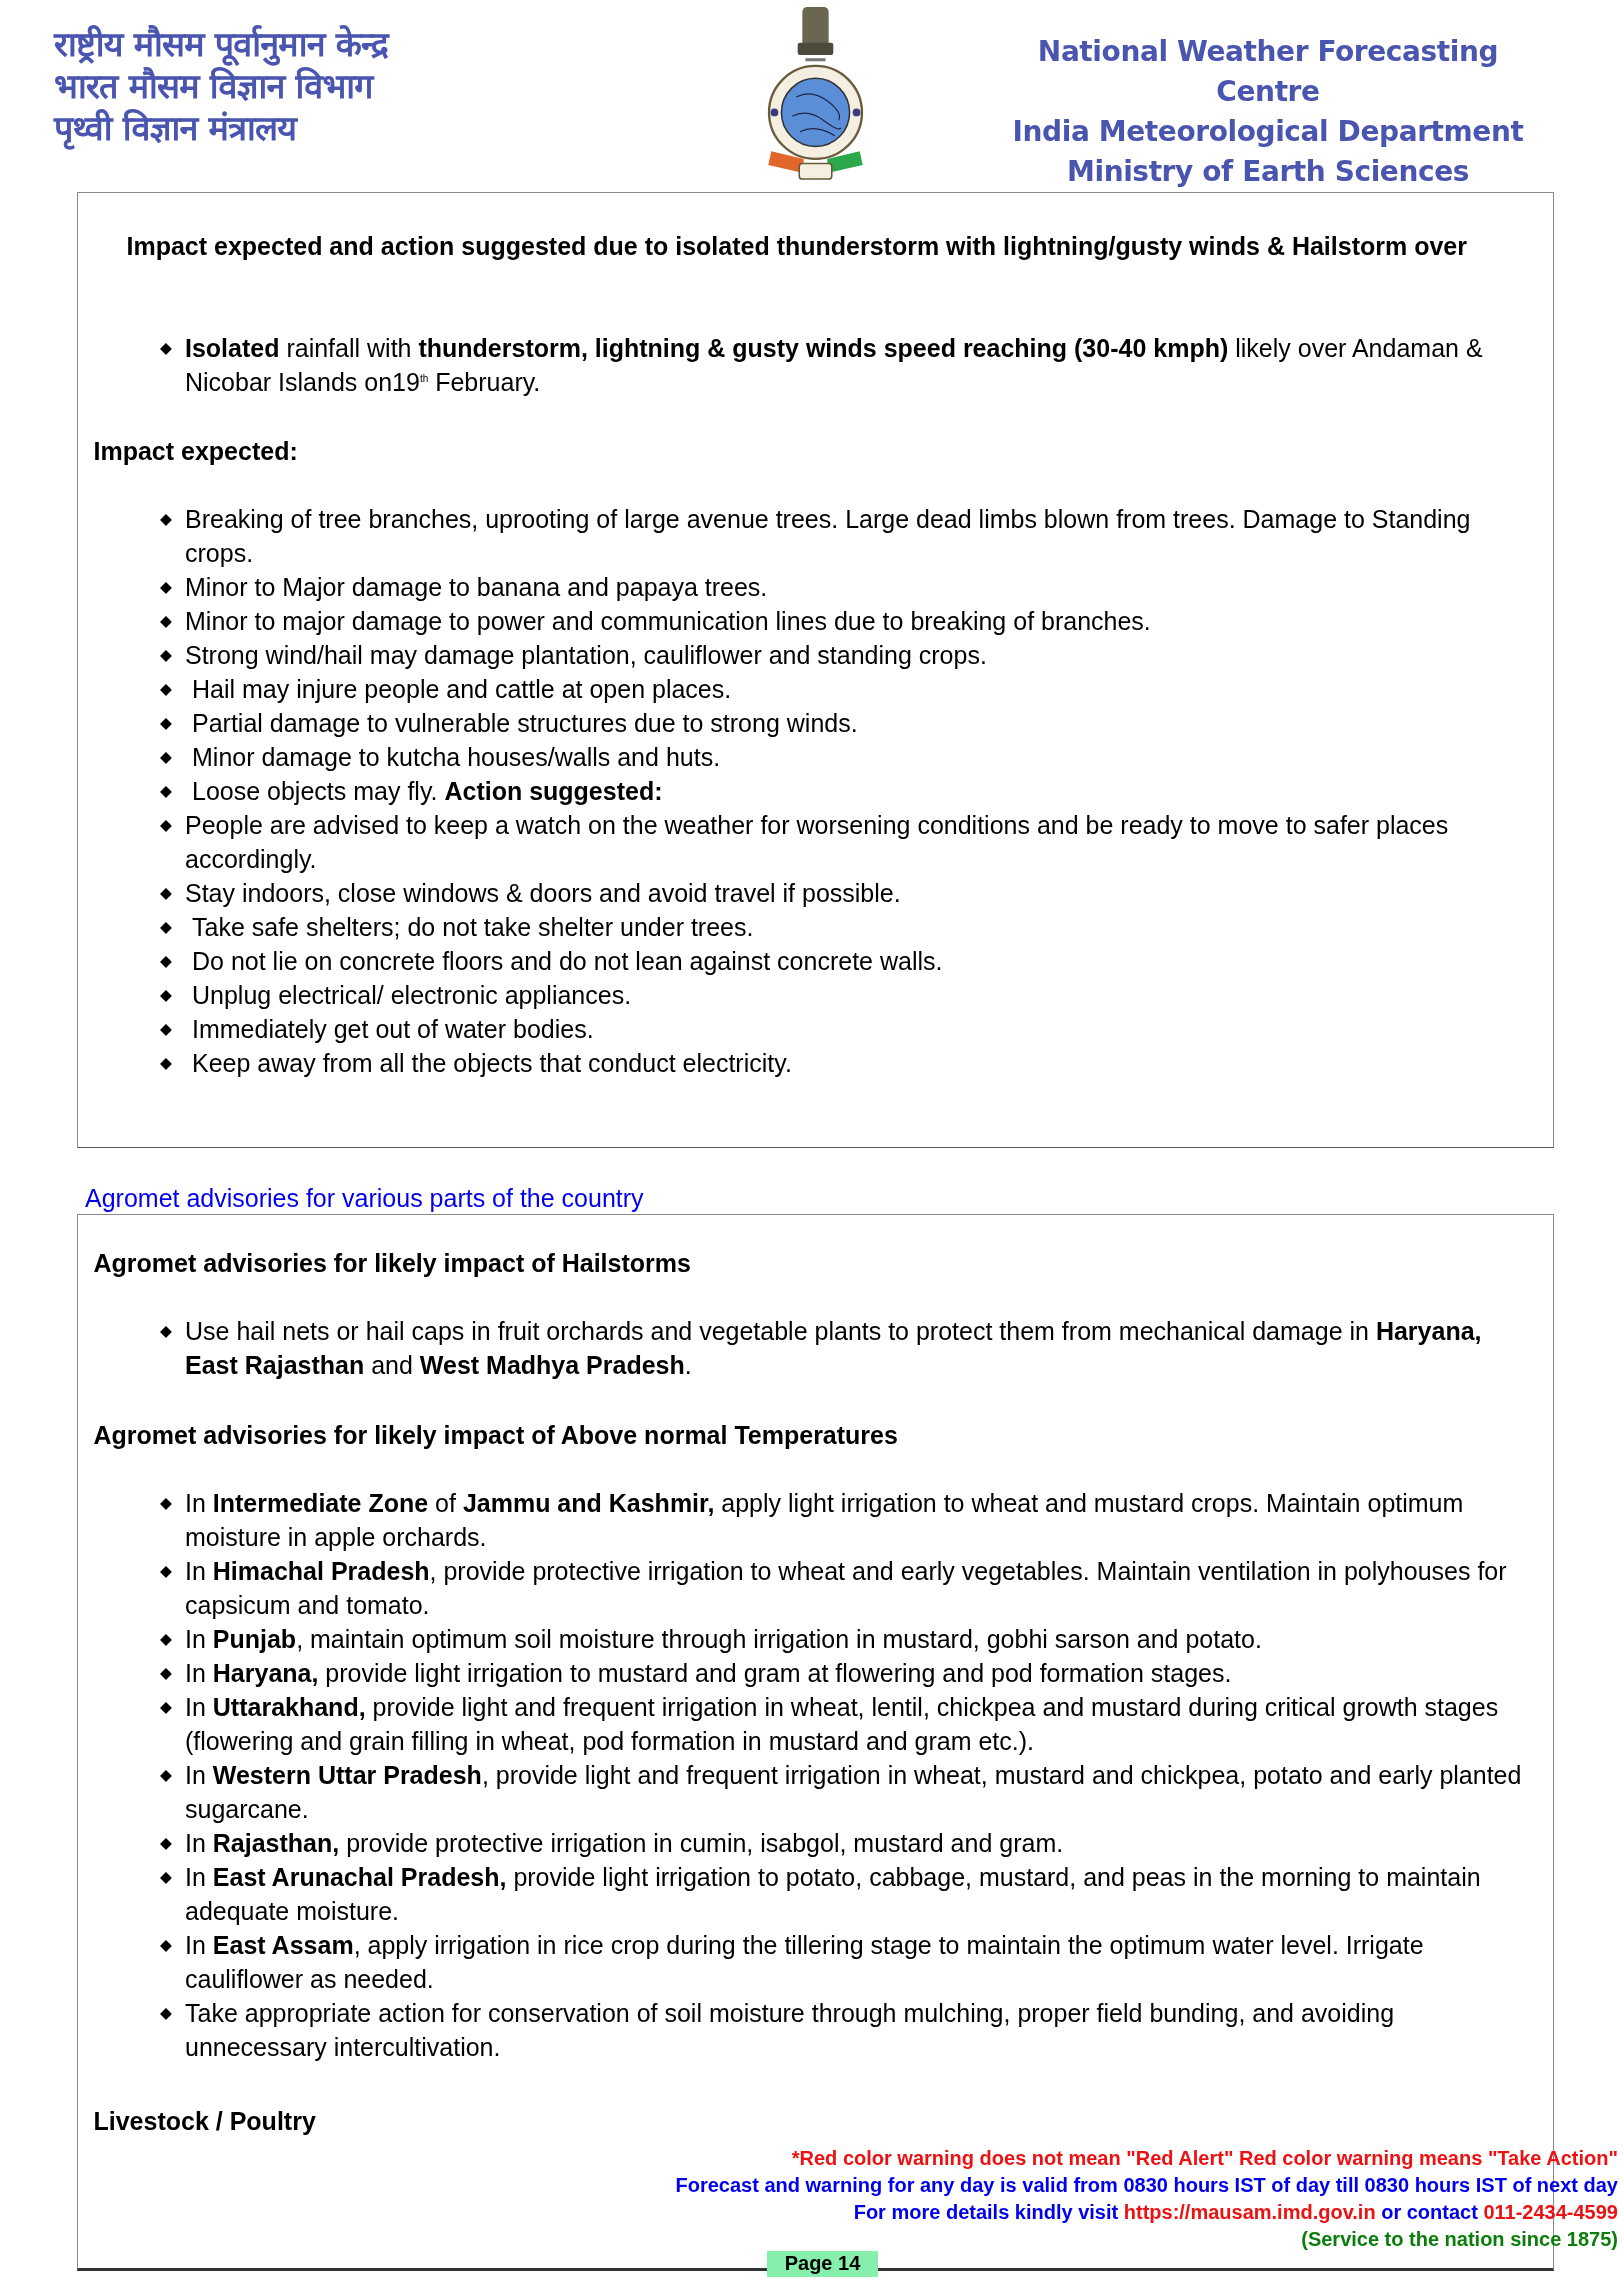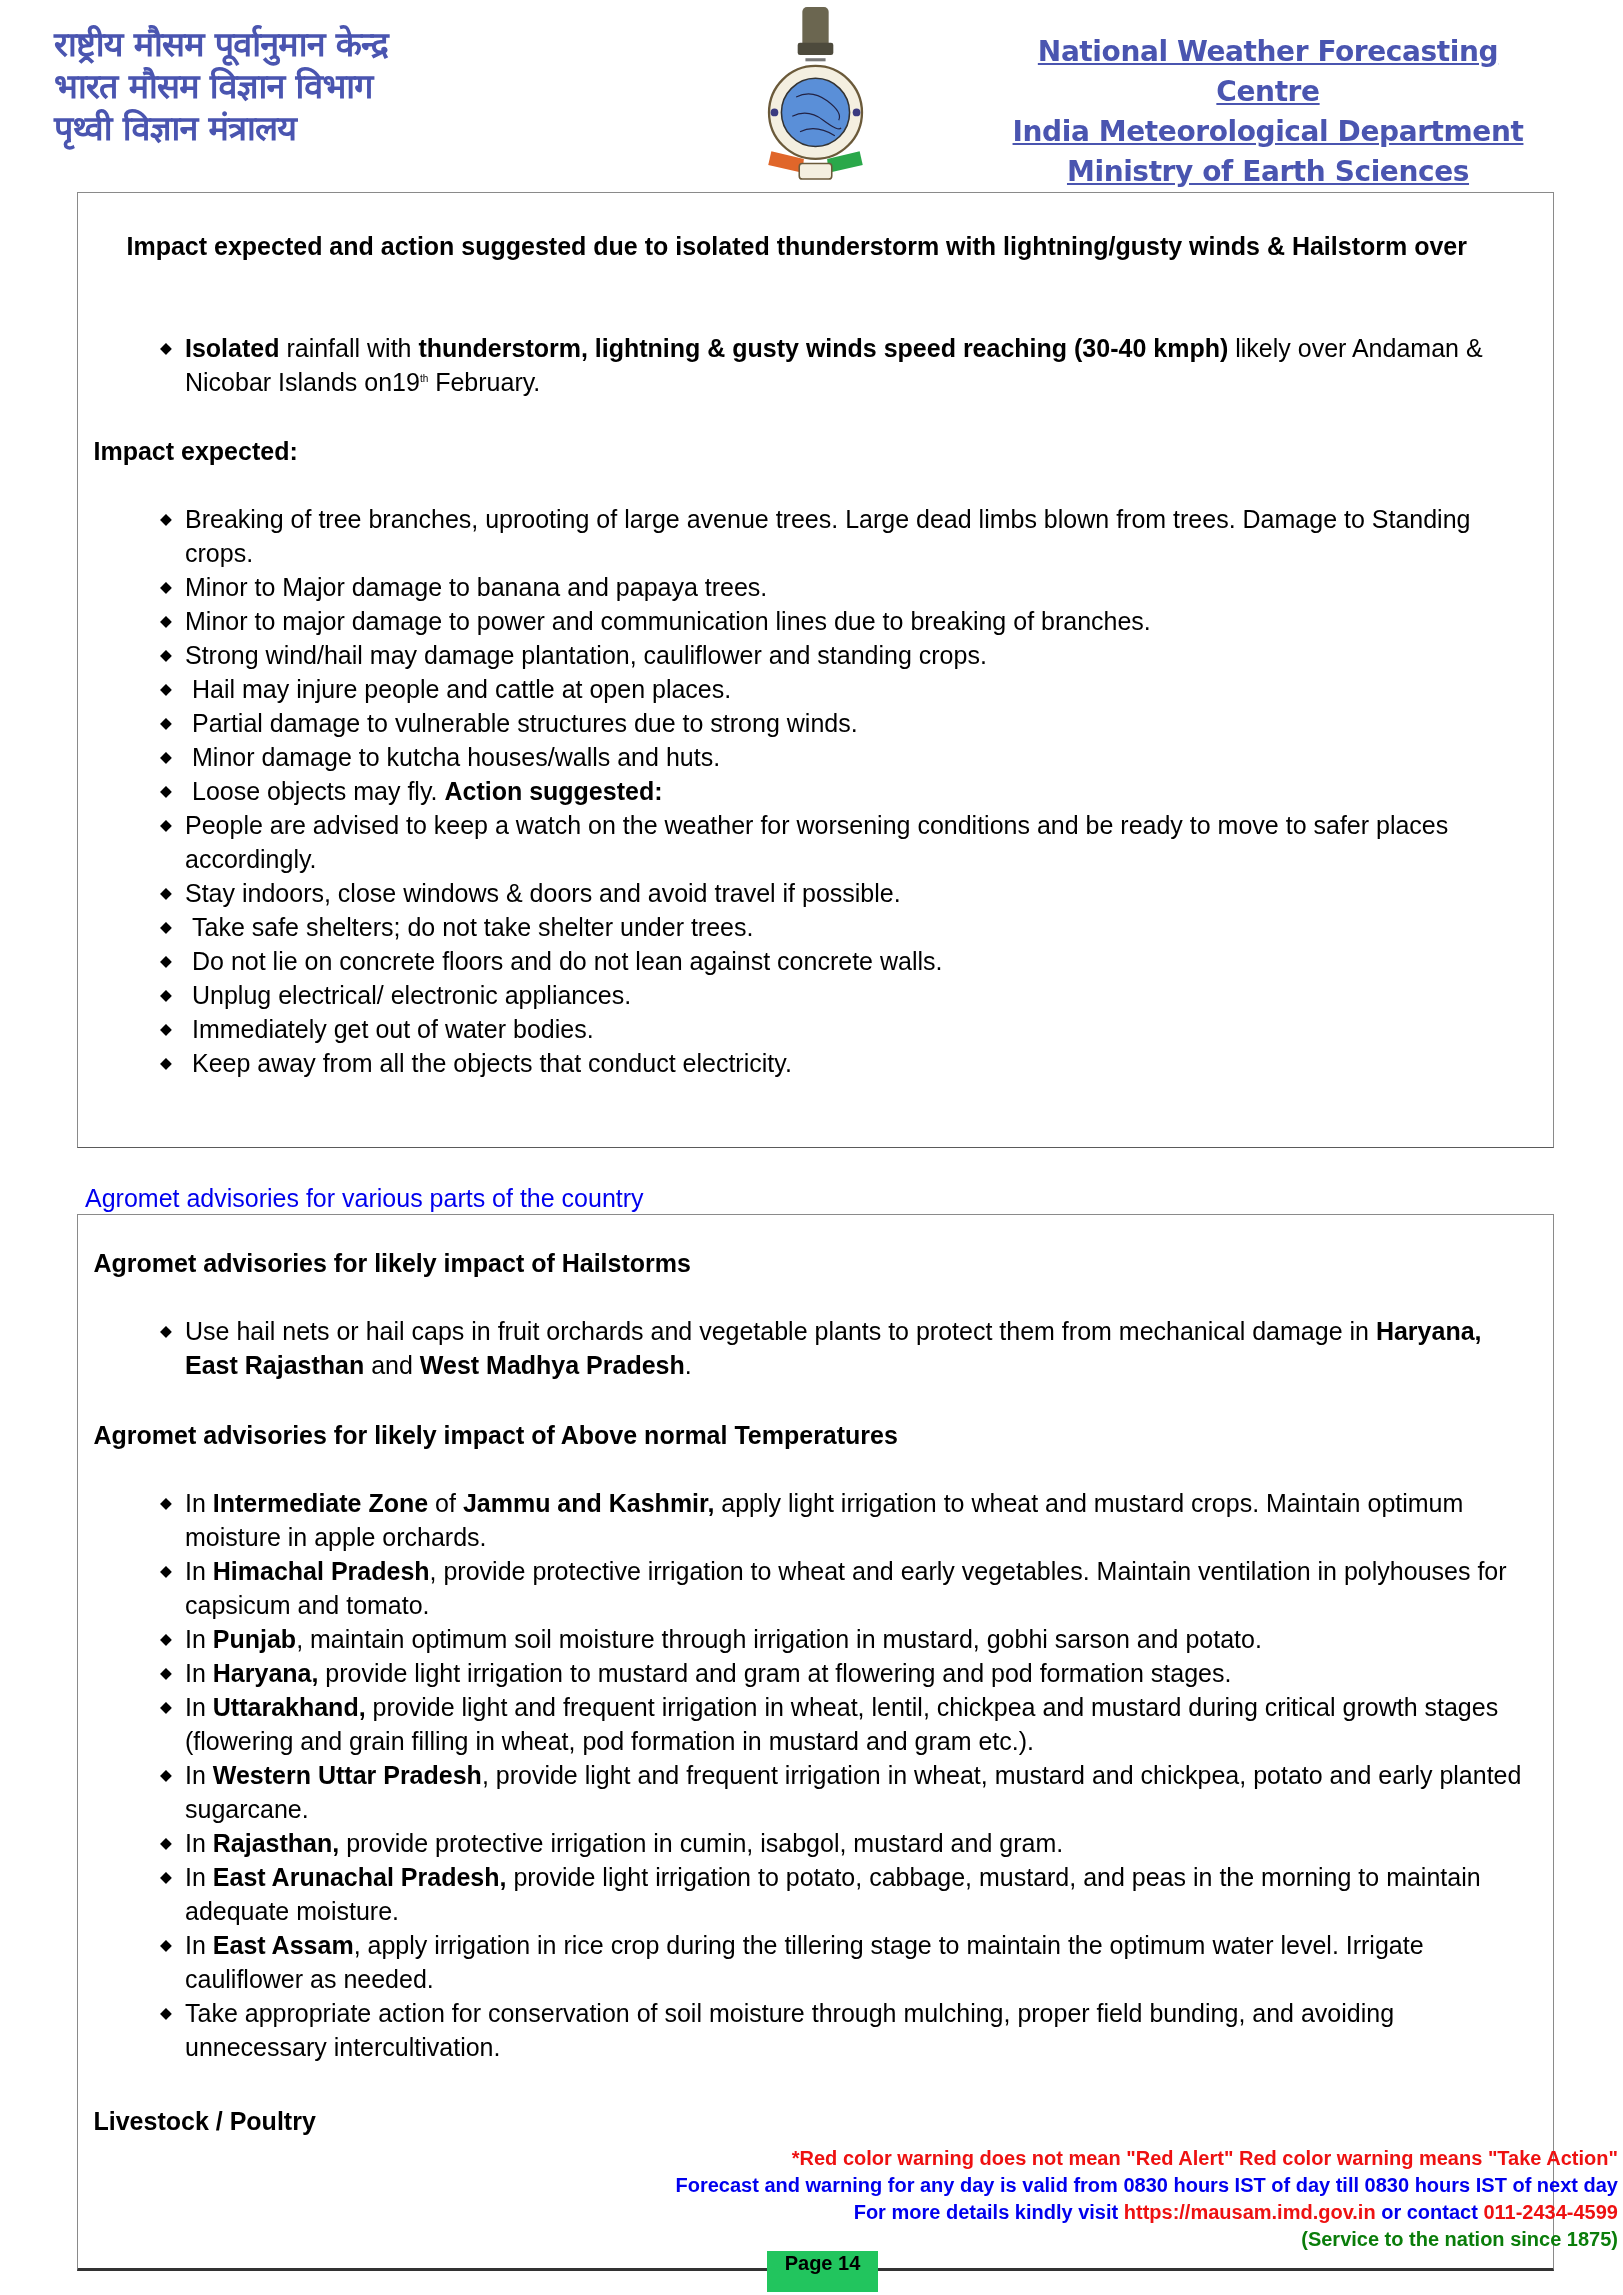--- a/index.html
+++ b/index.html
@@ -36,21 +36,20 @@
     position: absolute;
     left: 982px; top: 32px;
     width: 572px;
     text-align: center;
     color: #4a55b0;
     font-family: "DejaVu Sans", sans-serif;
     font-weight: bold;
     font-size: 28px;
     line-height: 40px;
     letter-spacing: -0.4px;
-    text-decoration: underline;
   }
   .logo {
     position: absolute;
     left: 765px; top: 3.9px;
     width: 101px; height: 182px;
   }
   .box {
     position: absolute;
     left: 77px;
     width: 1477px;
@@ -108,22 +107,22 @@
     font-weight: bold;
     font-size: 20px;
     line-height: 26px;
   }
   .red { color: #ee1111; }
   .blue { color: #0000ee; }
   .green { color: #0a7d0a; }
   .page-badge {
     position: absolute;
     left: 767px; top: 2251px;
-    width: 111px; height: 41px;
-    background: #22c55e;
+    width: 111px; height: 26px;
+    background: #86efac;
     text-align: center;
     font-weight: bold;
     font-size: 20px;
     line-height: 25px;
     color: #000;
   }
 </style>
 </head>
 <body>
 

